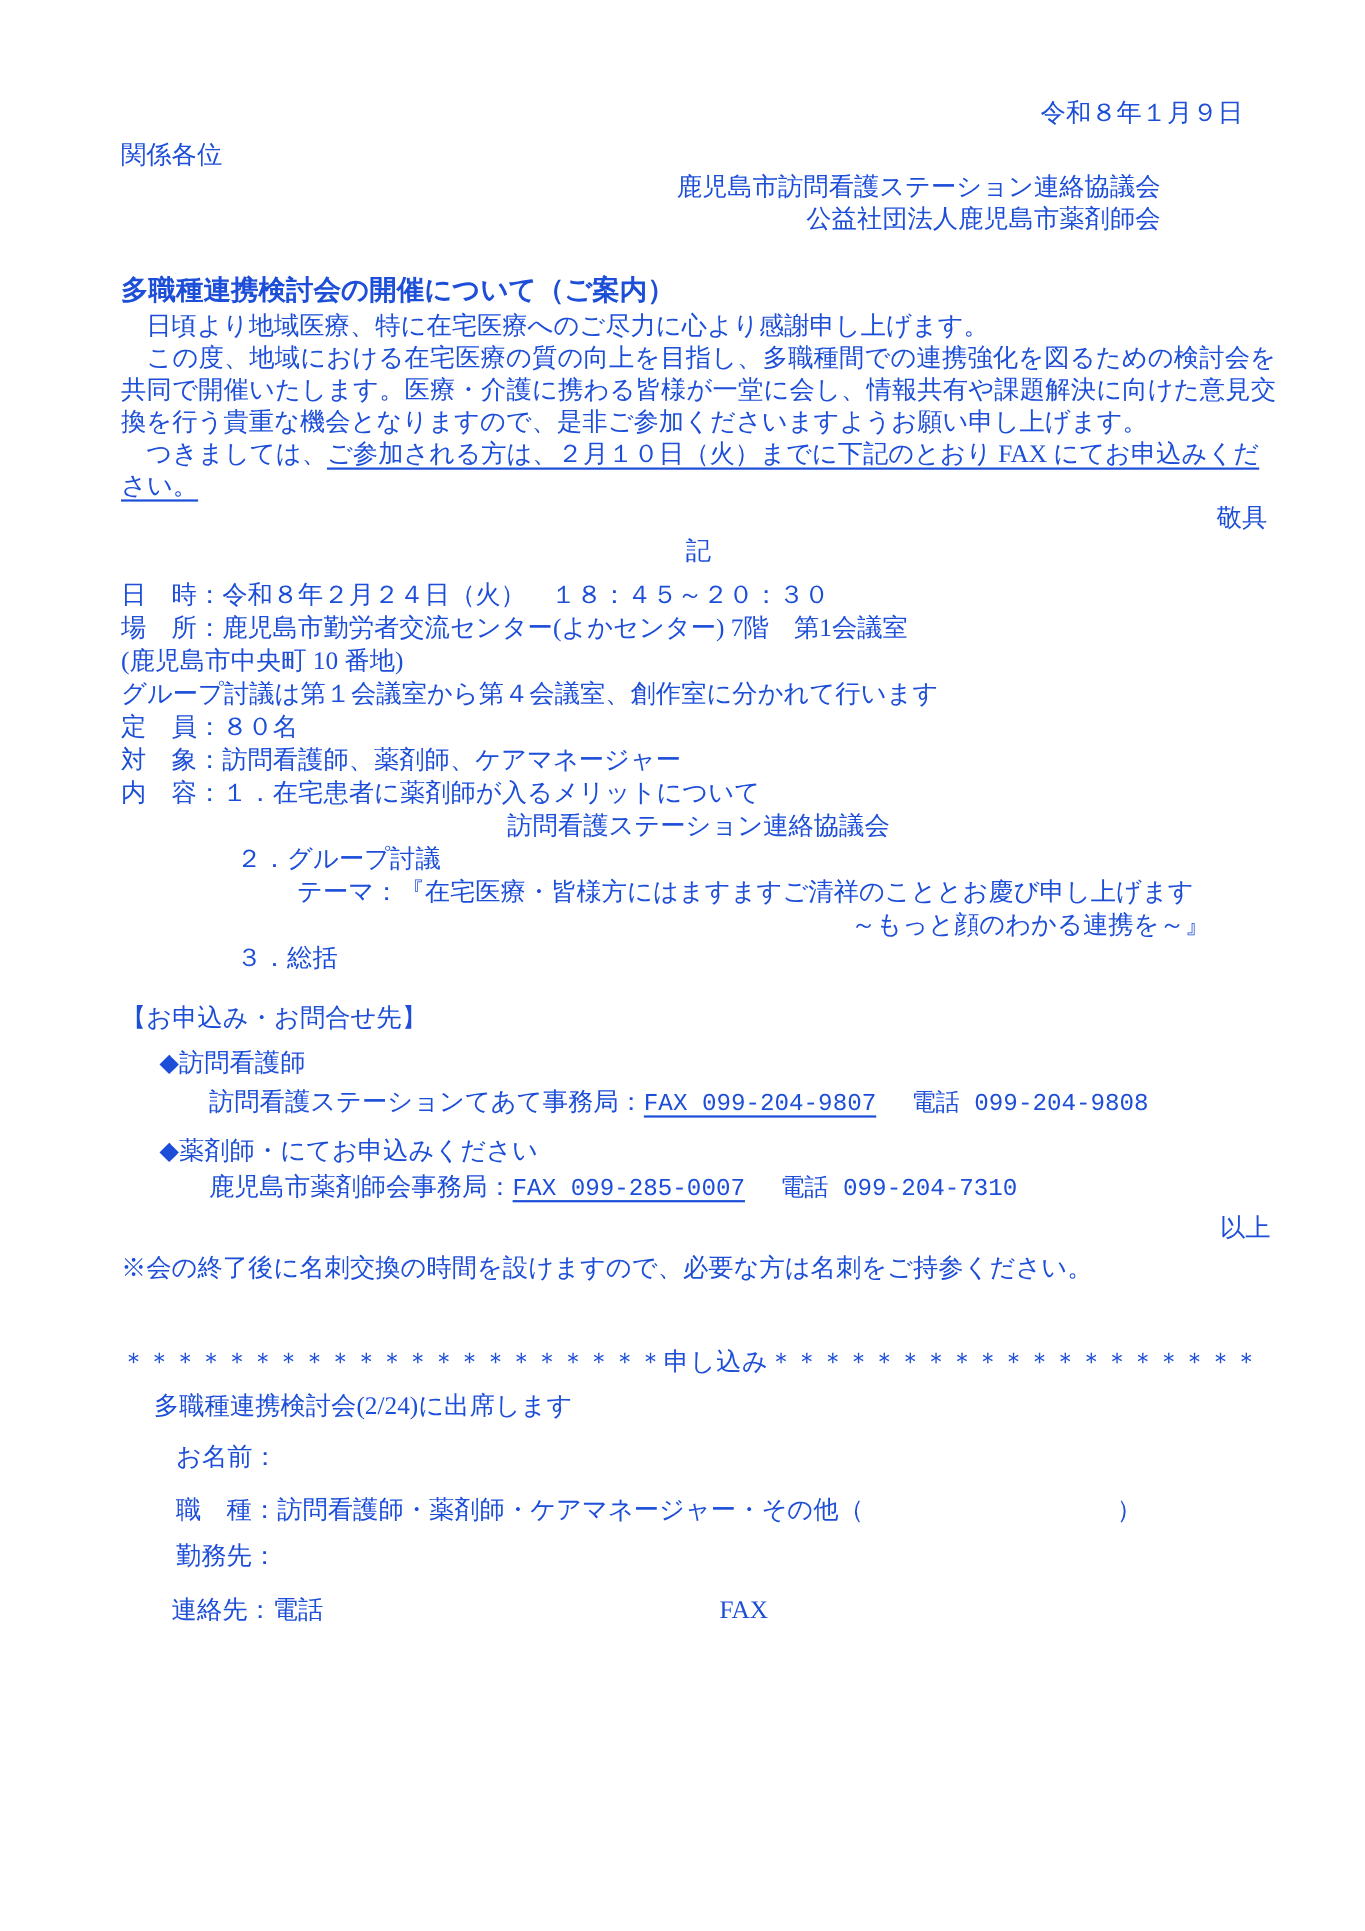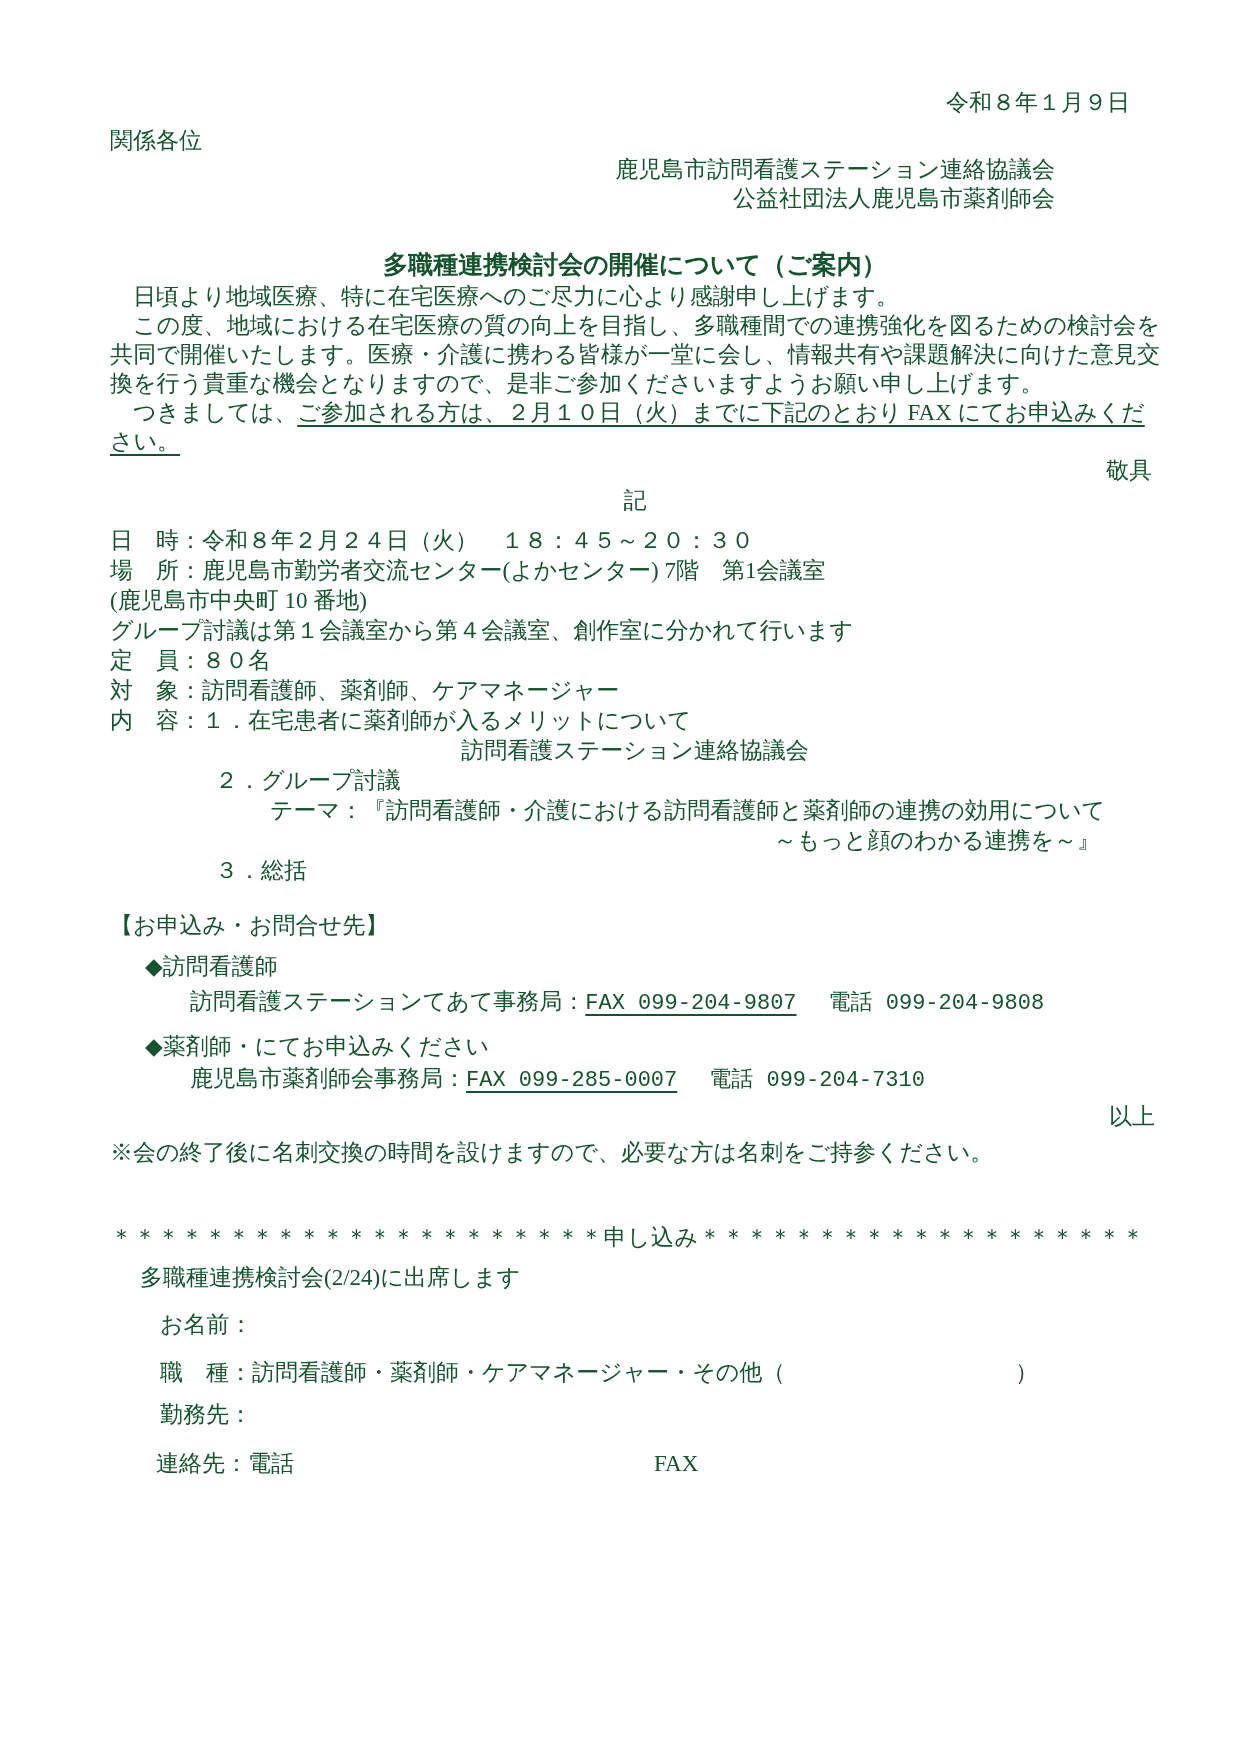--- a/index.html
+++ b/index.html
@@ -3,40 +3,39 @@
 <meta charset="utf-8">
 <style>
   html, body { margin: 0; padding: 0; background: #ffffff; }
   .page {
     position: relative;
     width: 1241px;
     height: 1755px;
     box-sizing: border-box;
     padding: 88px 81px 0 110px;
     background: #ffffff;
-    color: #14532d;
+    color: #1d4ed8;
     font-family: "Liberation Serif", "DejaVu Serif", serif;
     font-size: 23px;
     line-height: 29px;
     overflow: hidden;
   }
   .line, .para, span[data-bind] { white-space: pre-wrap; }
   .para { margin: 0; }
   .right  { text-align: right; }
   .center { text-align: center; }
   .justify { text-align: justify; }
 
   .date      { padding-right: 30px; }
   .recipient { margin-top: 9px; }
   .senders   { }
   .sender    { padding-right: 105px; }
 
   .title {
     margin-top: 33px;
-    text-align: center;
     font-family: "Liberation Sans", "DejaVu Sans", sans-serif;
     font-weight: bold;
     font-size: 25px;
     line-height: 36px;
   }
   .p1 { margin-top: 39px; }
 
   .underline { text-decoration: underline; text-underline-offset: 5px; text-decoration-thickness: 1.5px; }
 
   .closing  { padding-right: 8px; }
@@ -99,21 +98,21 @@
   <div class="line detail indent-sub" data-bind="details.place.address">(鹿児島市中央町 10 番地)</div>
   <div class="line detail indent-sub" data-bind="details.place.group_note">グループ討議は第１会議室から第４会議室、創作室に分かれて行います</div>
 
   <div class="line detail"><span data-bind="details.capacity.label">定　員：</span><span data-bind="details.capacity.value">８０名</span></div>
 
   <div class="line detail"><span data-bind="details.target.label">対　象：</span><span data-bind="details.target.value">訪問看護師、薬剤師、ケアマネージャー</span></div>
 
   <div class="line detail"><span data-bind="details.content.label">内　容：</span><span data-bind="details.content.item1">１．在宅患者に薬剤師が入るメリットについて</span></div>
   <div class="line detail center" data-bind="details.content.item1_presenter">訪問看護ステーション連絡協議会</div>
   <div class="line detail indent-item" data-bind="details.content.item2">２．グループ討議</div>
-  <div class="line detail indent-theme" data-bind="details.content.item2_theme">テーマ：『訪問看護師・介護における訪問看護師と薬剤師の連携の効用について</div>
+  <div class="line detail indent-theme" data-bind="details.content.item2_theme">テーマ：『在宅医療・皆様方にはますますご清祥のこととお慶び申し上げます</div>
   <div class="line detail right theme-sub" data-bind="details.content.item2_theme_sub">～もっと顔のわかる連携を～』</div>
   <div class="line detail indent-item" data-bind="details.content.item3">３．総括</div>
 
   <div class="line contact-heading" data-bind="contact.heading">【お申込み・お問合せ先】</div>
 
   <div class="line group-title"><span data-bind="contact.groups.0.title">◆訪問看護師</span></div>
   <div class="line office"><span data-bind="contact.groups.0.office">訪問看護ステーションてあて事務局：</span><span class="num underline" data-bind="contact.groups.0.fax">FAX 099-204-9807</span><span class="num tel" data-bind="contact.groups.0.tel">電話 099-204-9808</span></div>
 
   <div class="line group-title group-title2"><span data-bind="contact.groups.1.title">◆薬剤師・にてお申込みください</span></div>
   <div class="line office office2"><span data-bind="contact.groups.1.office">鹿児島市薬剤師会事務局：</span><span class="num underline" data-bind="contact.groups.1.fax">FAX 099-285-0007</span><span class="num tel" data-bind="contact.groups.1.tel">電話 099-204-7310</span></div>

